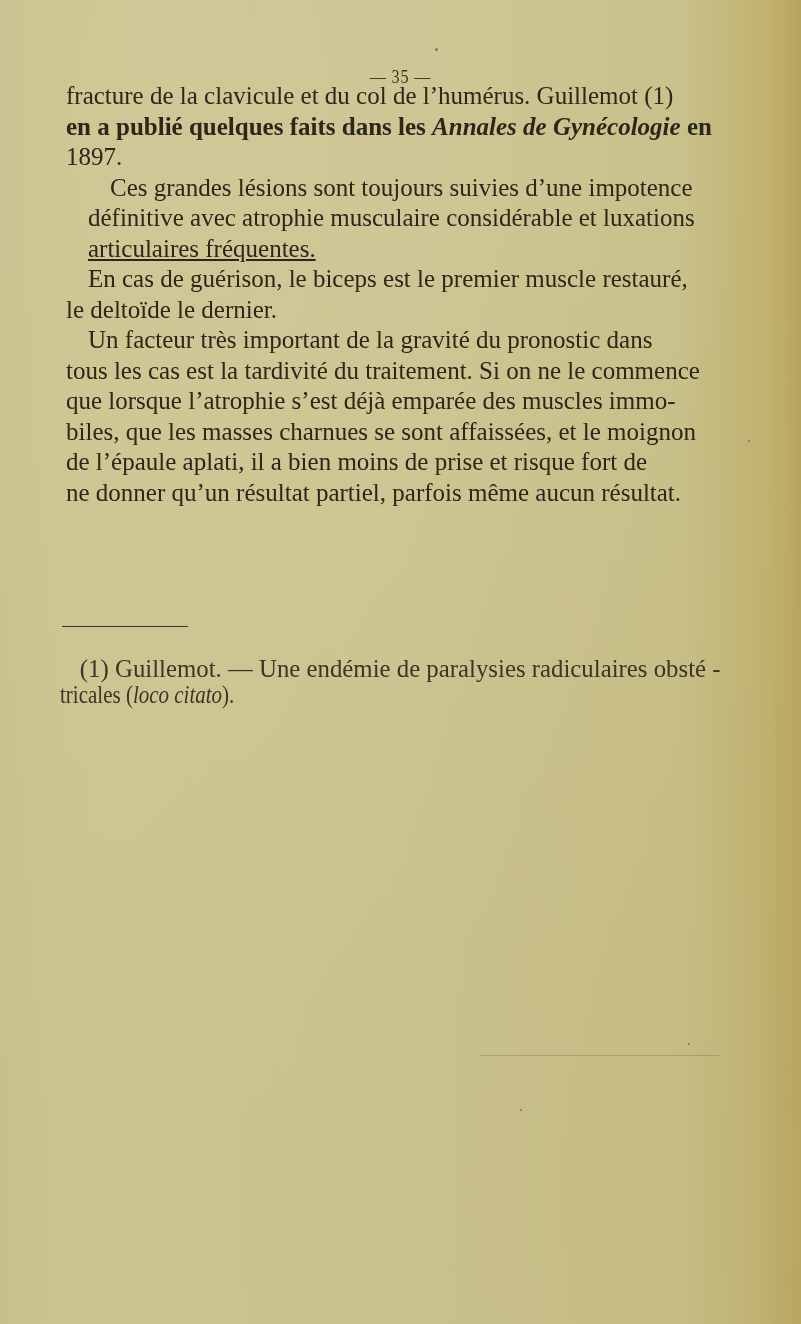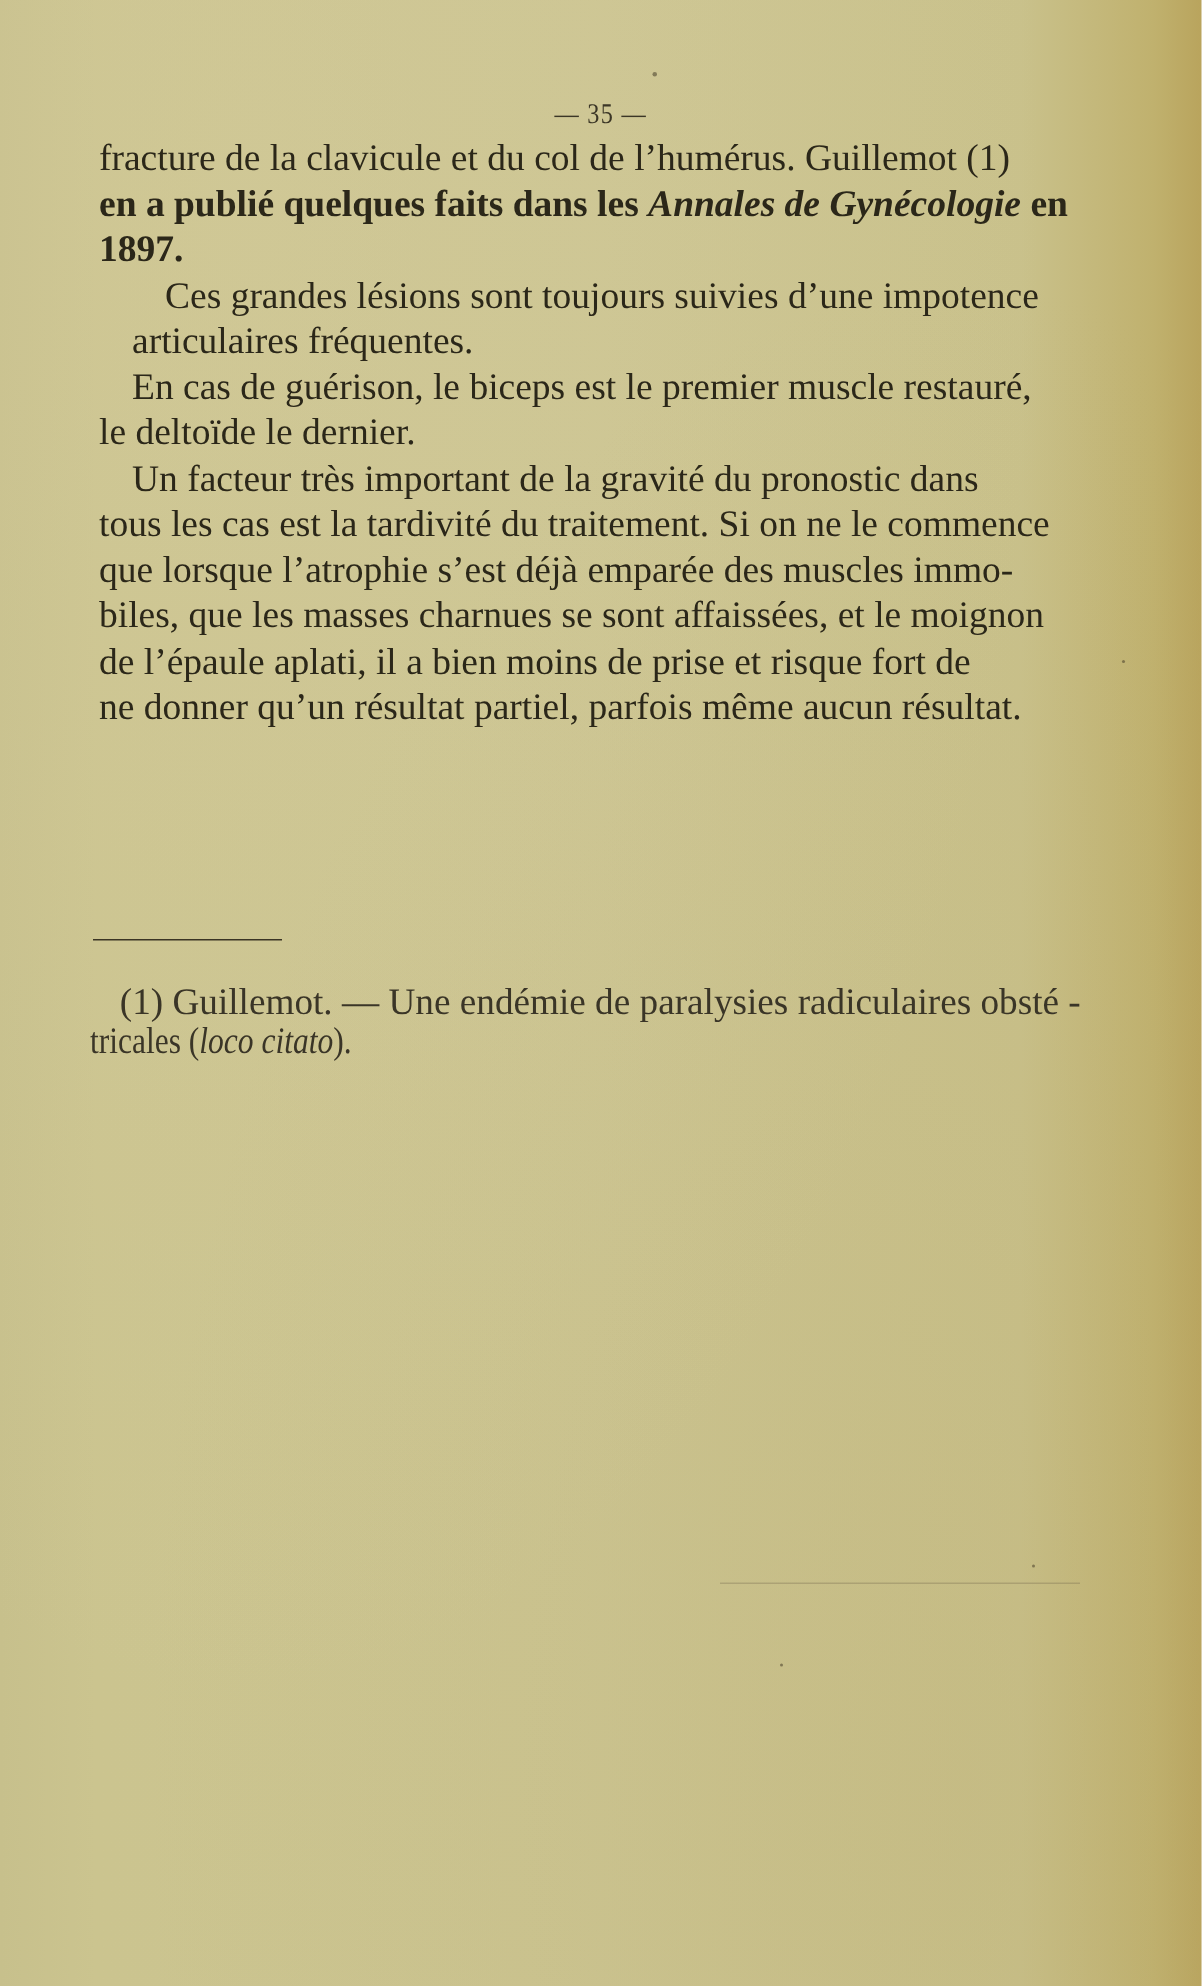--- a/index.html
+++ b/index.html
@@ -26,21 +26,21 @@
       width: 801px;
       text-align: center;
       font-size: 19px;
       letter-spacing: 1px;
       color: #3b3626;
       transform: scaleX(0.85);
     }
     .body-text {
       position: absolute;
       left: 66px;
-      top: 91px;
+      top: 81px;
       width: 635px;
       font-size: 25px;
       line-height: 30.5px;
       text-align: justify;
       transform-origin: left top;
     }
     .para {
       margin: 0;
       text-indent: 0;
     }
@@ -82,25 +82,26 @@
 <body>
 
 <div class="page">
 
   <div class="page-number">— 35 —</div>
 
   <div class="body-text">
     <p class="para">
       <span class="line" style="transform: scaleX(1);">fracture de la clavicule et du col de l’humérus. Guillemot (1)</span>
       <span class="line" style="transform: scaleX(1); font-weight: bold;"><span>en a publié quelques faits dans les </span><span class="em">Annales de Gynécologie</span><span> en</span></span>
-      <span class="line" style="transform: scaleX(1); font-weight: bold;">1897.</span>
+      <span class="line" style="transform: scaleX(1);">1897.</span>
     </p>
     <p class="para indent">
       <span class="line" style="padding-left: 22px; transform: scaleX(1);">Ces grandes lésions sont toujours suivies d’une impotence</span>
-      <span class="line" style="transform: scaleX(1);">articulaires fréquentes.</span>
+      <span class="line" style="transform: scaleX(1);">définitive avec atrophie musculaire considérable et luxations</span>
+      <span class="line" style="transform: scaleX(1); text-decoration: underline;">articulaires fréquentes.</span>
     </p>
     <p class="para">
       <span class="line" style="padding-left: 22px; transform: scaleX(1);">En cas de guérison, le biceps est le premier muscle restauré,</span>
       <span class="line" style="transform: scaleX(1);">le deltoïde le dernier.</span>
     </p>
     <p class="para">
       <span class="line" style="padding-left: 22px; transform: scaleX(1);">Un facteur très important de la gravité du pronostic dans</span>
       <span class="line" style="transform: scaleX(1);">tous les cas est la tardivité du traitement. Si on ne le commence</span>
       <span class="line" style="transform: scaleX(1);">que lorsque l’atrophie s’est déjà emparée des muscles immo-</span>
       <span class="line" style="transform: scaleX(1);">biles, que les masses charnues se sont affaissées, et le moignon</span>

